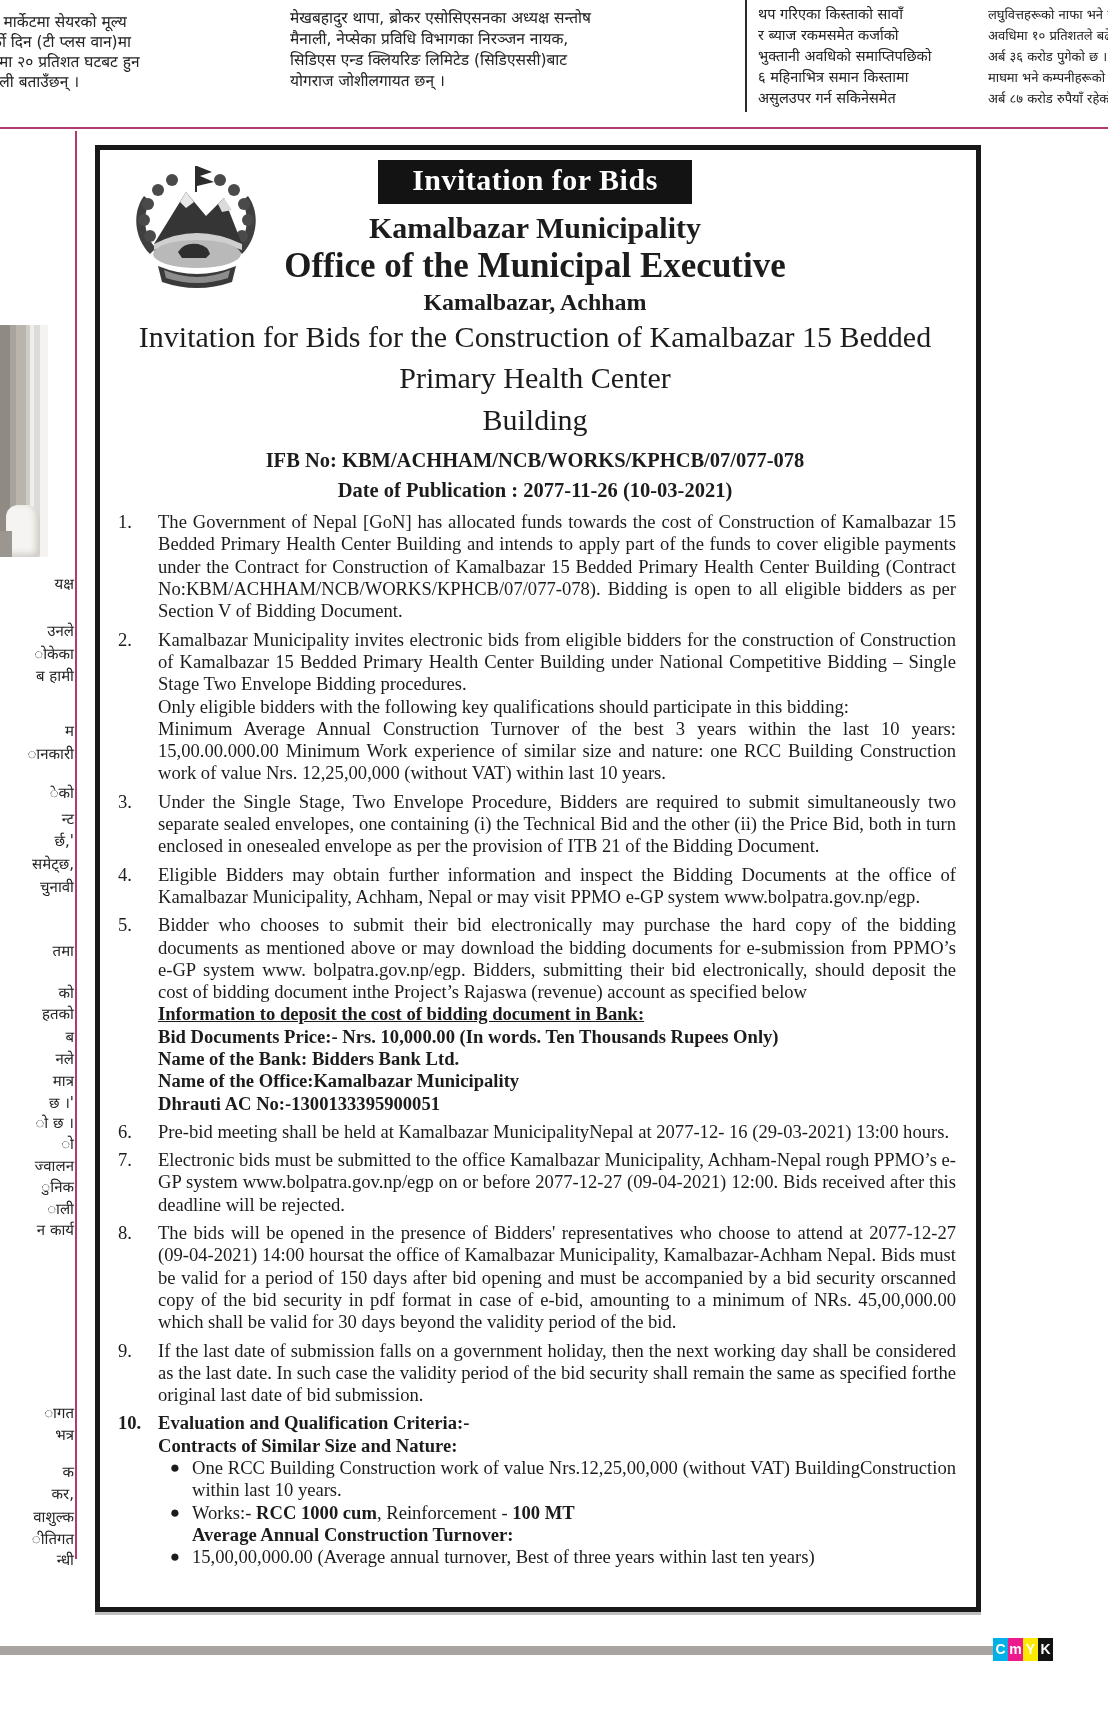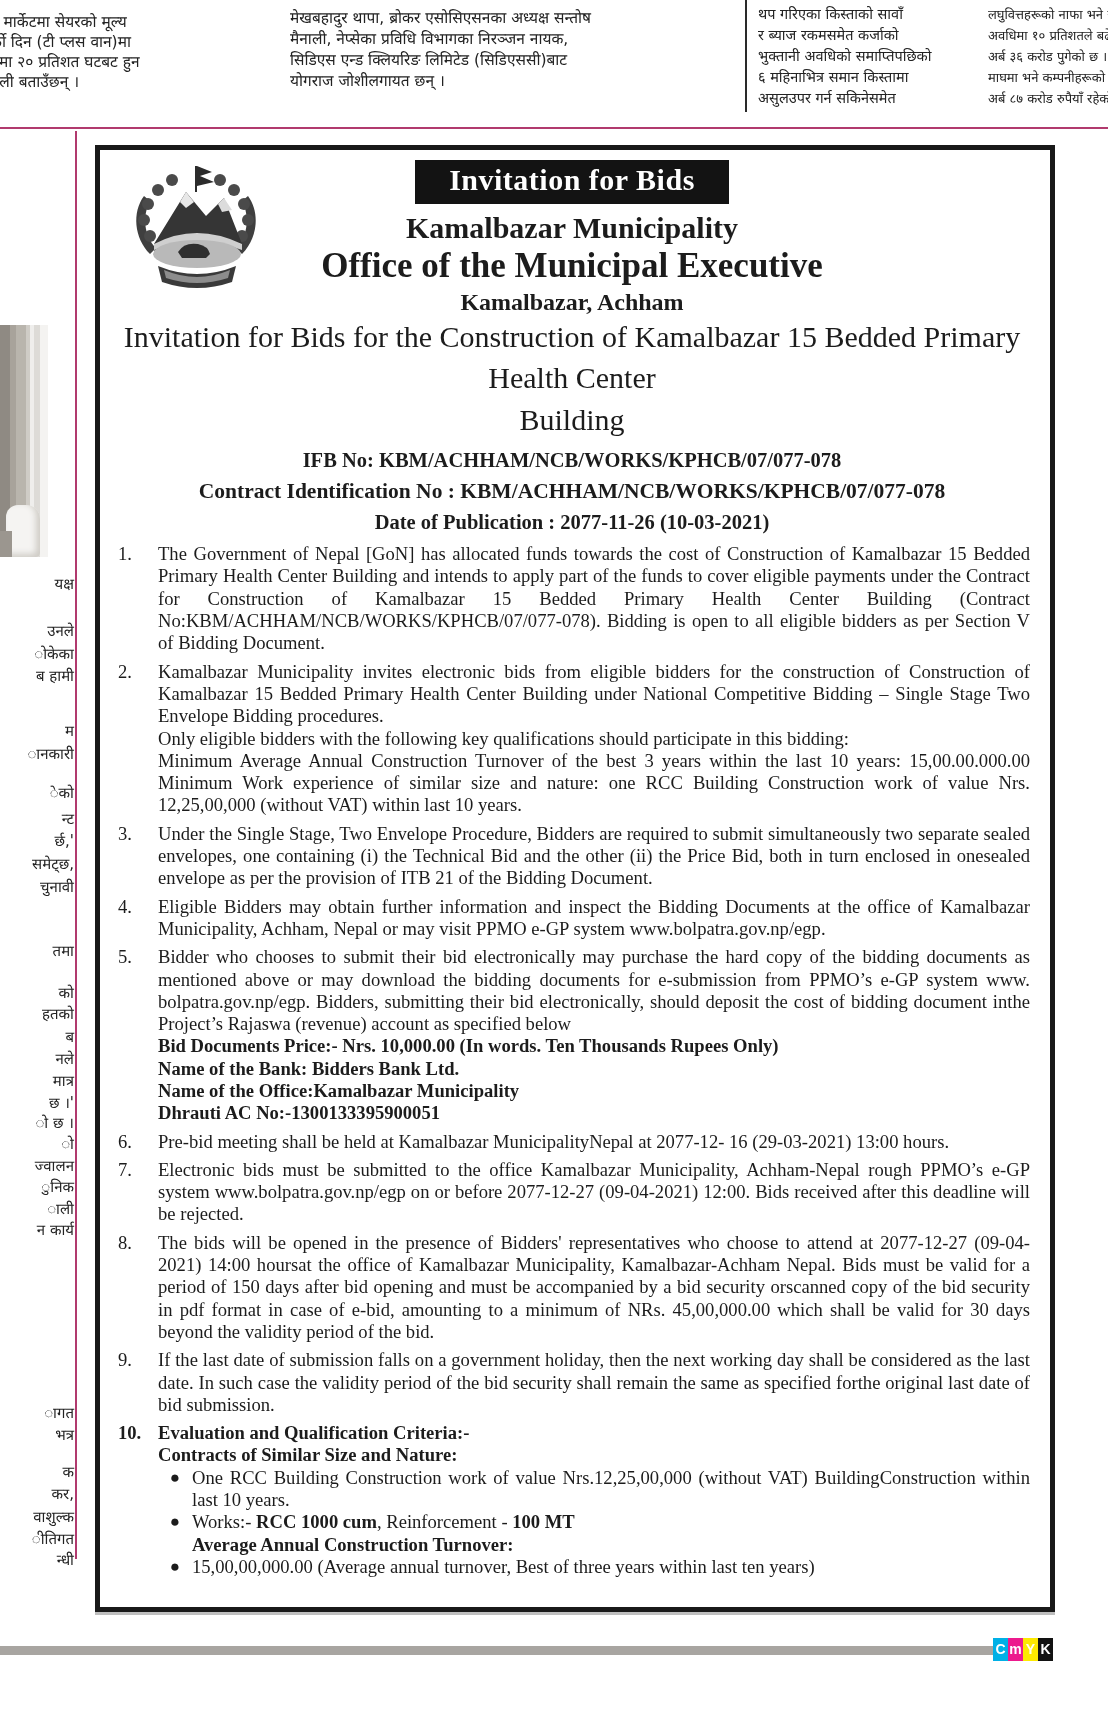--- a/index.html
+++ b/index.html
@@ -24,21 +24,21 @@
   .rail-photo{position:absolute;left:0;top:325px;width:48px;height:232px;
     background:
       linear-gradient(90deg,#8f8a83 0 10px,#a8a39b 10px 16px,#b9b5ad 16px 26px,#cfccc6 26px 30px,#efeeec 30px 34px,#dddbd7 34px 40px,#f4f3f1 40px 48px);}
   .rail-photo .pillow{position:absolute;left:6px;bottom:0;width:34px;height:52px;background:#f5f4f2;
       border-radius:12px 14px 4px 4px;box-shadow:inset -4px -3px 6px #cfccc6;}
   .rail-photo .ledge{position:absolute;left:0;bottom:0;width:12px;height:26px;background:#9b968f;}
   .frag{position:absolute;right:1034px;white-space:nowrap;font-family:"DejaVu Sans",sans-serif;
         font-size:15px;color:#222;}
 
   
-  .notice{position:absolute;left:95px;top:145px;width:960px;height:1467px;box-sizing:border-box;
+  .notice{position:absolute;left:95px;top:145px;width:886px;height:1467px;box-sizing:border-box;
           border:5px solid #191919;background:#fff;padding:4px 20px 0 14px;
           box-shadow:0 3px 0 rgba(110,110,110,.45);}
   .nh{ text-align:center; }
   .banner{display:inline-block;background:#131313;color:#fff;font-weight:bold;
           font-size:30px;padding:3px 34px 7px;margin-top:6px;letter-spacing:.5px;}
   .muni{font-size:30px;font-weight:bold;margin-top:7px;}
   .office{font-size:35px;font-weight:bold;margin-top:1px;}
   .loc{font-size:24px;font-weight:bold;margin-top:3px;}
   .btitle{font-size:30px;font-weight:normal;margin-top:0;line-height:1.38;}
   .ifb{font-size:20.5px;font-weight:bold;margin-top:9px;}
@@ -194,21 +194,20 @@
     <div class="nh">
       <div><span class="banner">Invitation for Bids</span></div>
       <div class="muni">Kamalbazar Municipality</div>
       <div class="office">Office of the Municipal Executive</div>
       <div class="loc">Kamalbazar, Achham</div>
       <div class="btitle">
         <span>Invitation for Bids for the Construction of Kamalbazar 15 Bedded Primary Health Center</span><br>
         <span>Building</span>
       </div>
       <div class="ifb">IFB No: KBM/ACHHAM/NCB/WORKS/KPHCB/07/077-078</div>
-      <div class="cid">Contract Identification No : KBM/ACHHAM/NCB/WORKS/KPHCB/07/077-078</div>
       <div class="pub">Date of Publication : 2077-11-26 (10-03-2021)</div>
     </div>
 
     <div class="list">
 
       <div class="item">
         <div class="no">1.</div>
         <div class="body">
             <p class="p">The Government of Nepal [GoN] has allocated funds towards the cost of Construction of Kamalbazar 15 Bedded Primary Health Center Building and intends to apply part of the funds to cover eligible payments under the Contract for Construction of Kamalbazar 15 Bedded Primary Health Center Building (Contract No:KBM/ACHHAM/NCB/WORKS/KPHCB/07/077-078). Bidding is open to all eligible bidders as per Section V of Bidding Document.</p>
           </div>
@@ -234,20 +233,21 @@
         <div class="no">4.</div>
         <div class="body">
             <p class="p">Eligible Bidders may obtain further information and inspect the Bidding Documents at the office of Kamalbazar  Municipality, Achham, Nepal or may visit PPMO e-GP system www.bolpatra.gov.np/egp.</p>
           </div>
       </div>
 
       <div class="item">
         <div class="no">5.</div>
         <div class="body">
           <p class="p">Bidder who chooses to submit their bid electronically may purchase the hard copy of the bidding documents as mentioned above or may download the bidding documents for e-submission from PPMO’s e-GP system www. bolpatra.gov.np/egp. Bidders, submitting their bid electronically, should deposit the cost of bidding document inthe Project’s Rajaswa (revenue) account as specified below</p>
+          <p class="p bank-h">Information to deposit the cost of bidding document in Bank:</p>
           <p class="p bank-l">Bid Documents Price:- Nrs. 10,000.00 (In words. Ten Thousands Rupees Only)</p>
           <p class="p bank-l">Name of the Bank: Bidders Bank Ltd.</p>
           <p class="p bank-l">Name of the Office:Kamalbazar Municipality</p>
           <p class="p bank-l">Dhrauti AC No:-1300133395900051</p>
         </div>
       </div>
 
       <div class="item">
         <div class="no">6.</div>
         <div class="body">

